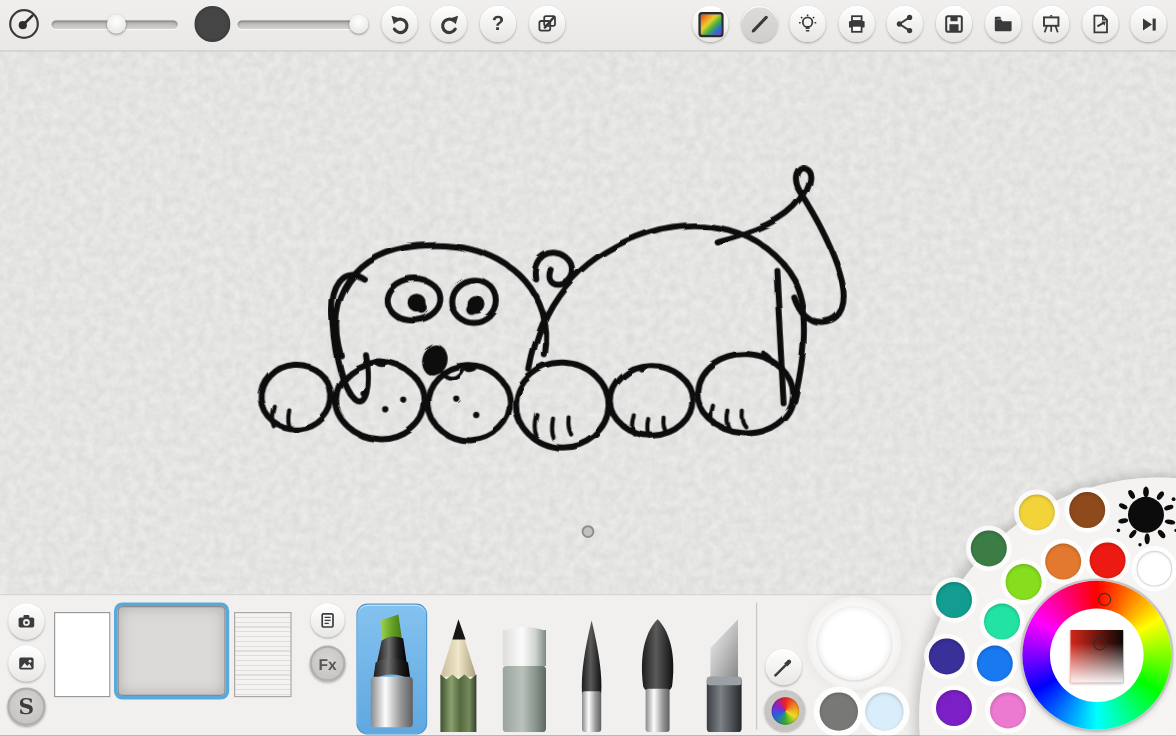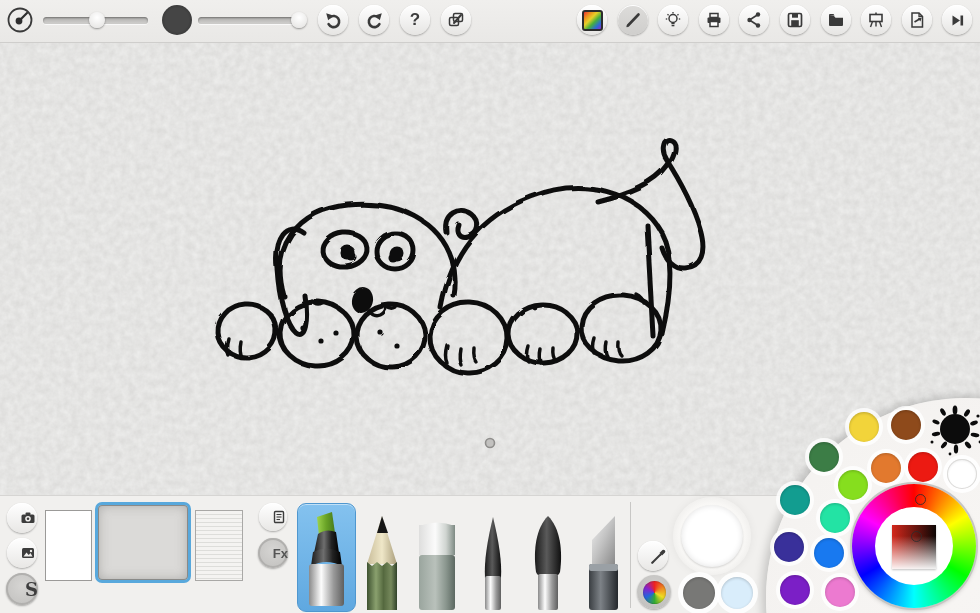--- a/index.html
+++ b/index.html
@@ -25,21 +25,21 @@
   .spectrum{width:17px;height:17px;border-radius:3px;border:2px solid #2c2c2c;
             background:linear-gradient(135deg,#e33,#ec8b1e,#e8d028,#49b03c,#2b6ed2,#8a2bd2);}
   
   .canvas{position:absolute;left:0;top:42px;width:980px;height:453px;z-index:1;}
   
   .bottombar{position:absolute;left:0;top:495px;width:980px;height:118px;z-index:2;
              background:#f1f0ee;border-top:1px solid #d6d5d3;}
   .sbtn{position:absolute;width:30px;height:30px;border-radius:50%;
         background:linear-gradient(#ffffff,#e8e7e5);
         box-shadow:0 1px 2px rgba(0,0,0,.3), inset 0 1px 0 #fff;
-        display:flex;align-items:center;justify-content:flex-end;color:#3c3c3c;z-index:3;}
+        display:flex;align-items:center;justify-content:center;color:#3c3c3c;z-index:3;}
   .graybtn{background:radial-gradient(circle at 50% 40%,#d6d5d3,#bfbebc);
            box-shadow:0 1px 2px rgba(0,0,0,.3), inset 0 0 0 2px #b1b0ae;}
   .slogo{font-family:"DejaVu Serif","Liberation Serif",serif;font-weight:bold;font-size:18px;color:#3d3d3d;}
   .fx{font-weight:bold;font-size:13px;color:#555;}
   .paper{position:absolute;z-index:3;box-sizing:border-box;}
   .paper1{left:45px;top:510px;width:47px;height:71px;background:#fff;border:1px solid #9b9a98;}
   .paper2{left:95px;top:502px;width:96px;height:81px;border-radius:7px;
           background:#dbdad8;border:3px solid #58a8dc;
           box-shadow:inset 0 0 0 1px #8a8a88, inset 0 0 12px rgba(120,120,118,.5);}
   .paper3{left:195px;top:510px;width:48px;height:71px;border:1px solid #a9a8a6;

